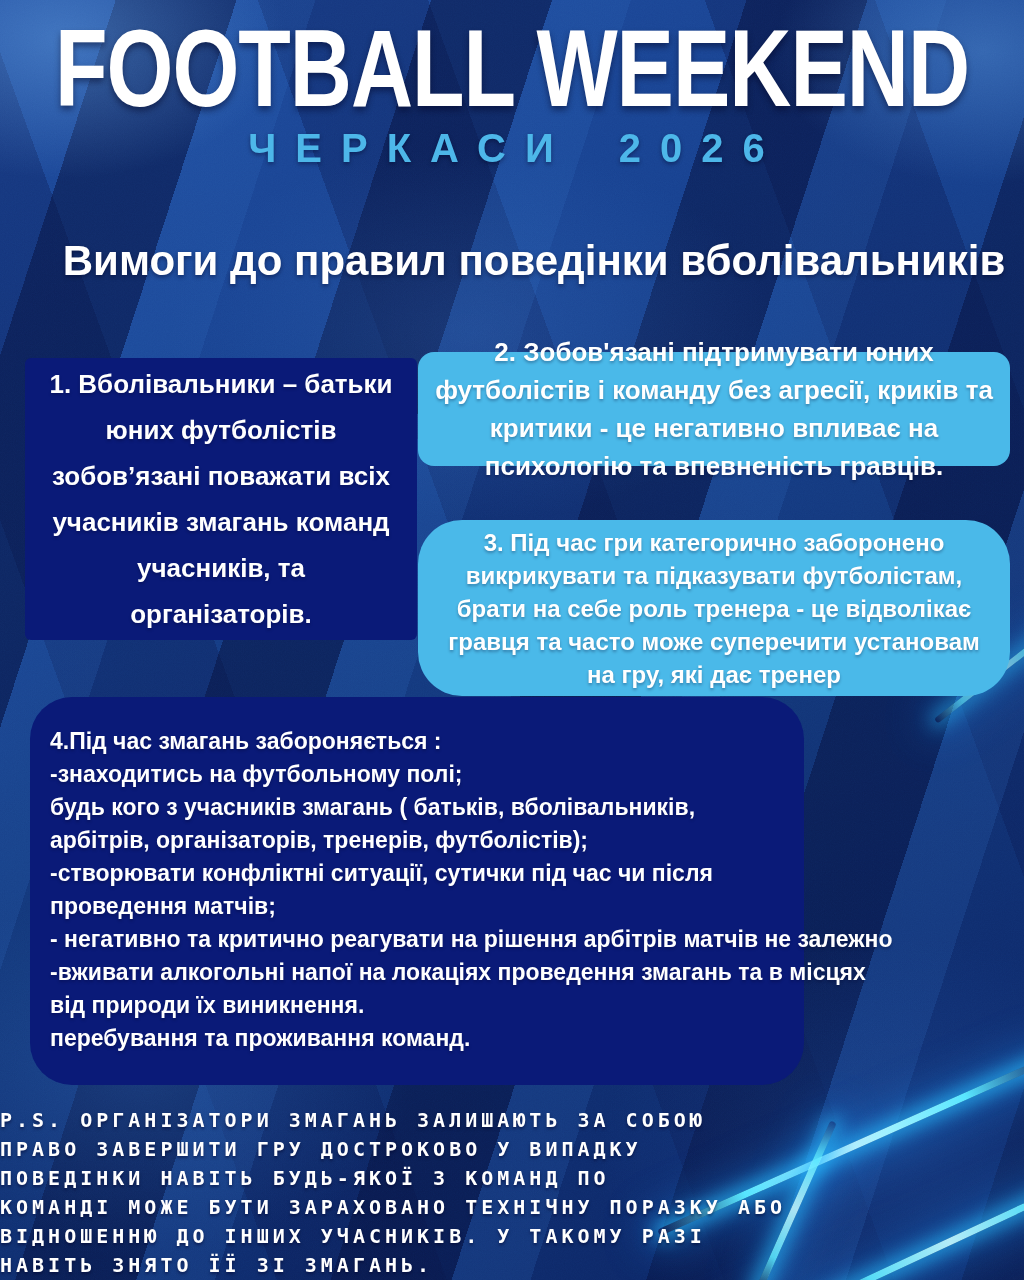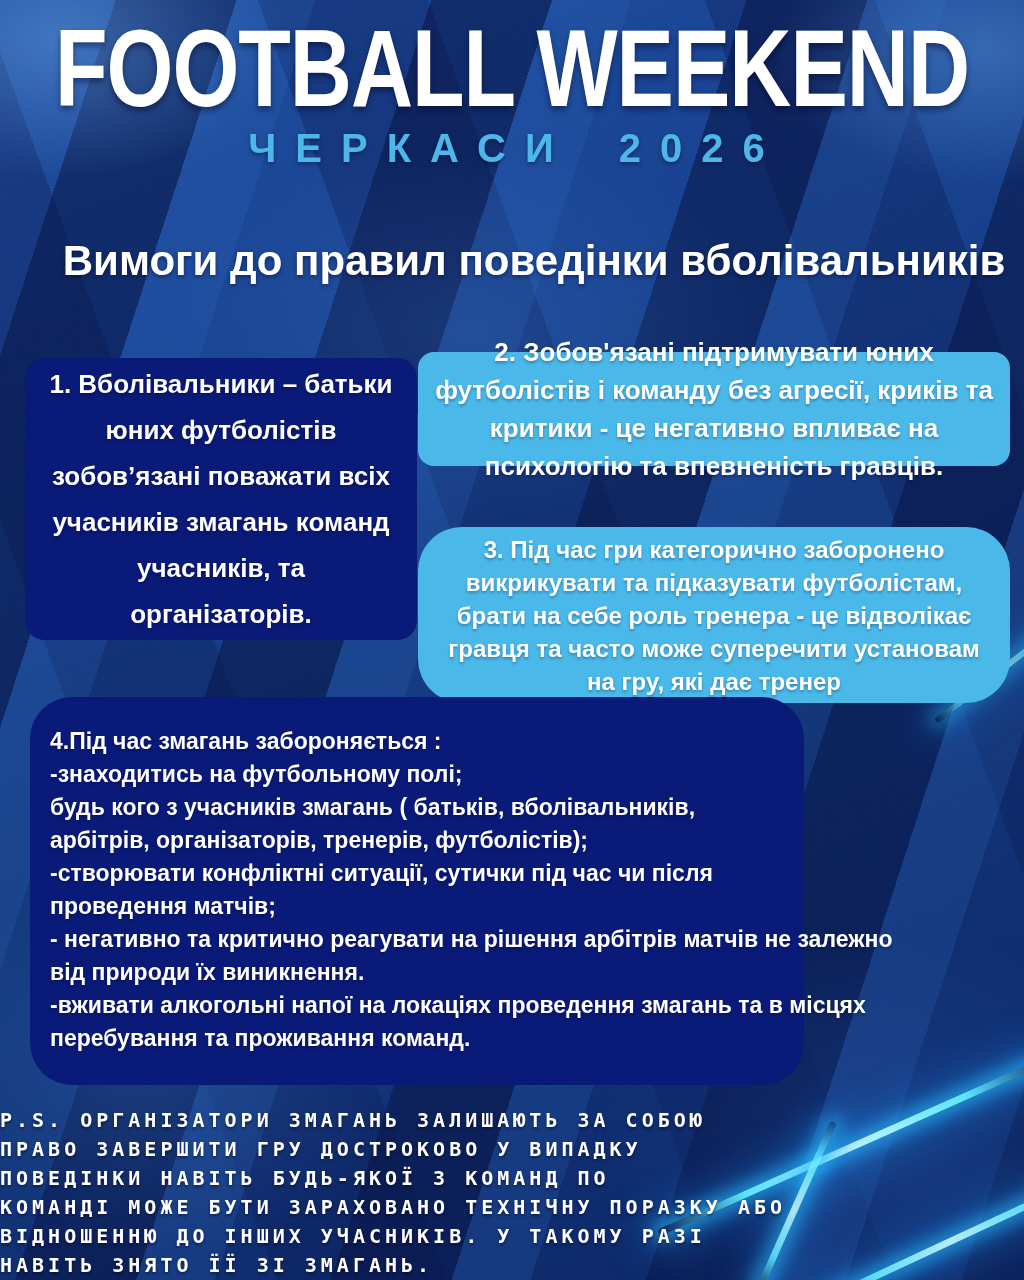--- a/index.html
+++ b/index.html
@@ -74,35 +74,35 @@
     text-shadow: 0 2px 4px rgba(0,0,30,0.45);
   }
   .heading div { white-space: nowrap; padding-left: 44px; }
 
   
   .card { position: absolute; color: #ffffff; font-weight: 700; text-shadow: 0 2px 3px rgba(0,0,40,0.30); }
   .card-dark  { background: #0a1a78; }
   .card-light { background: #4ab9e9; }
   .card-1 {
     left: 25px; top: 358px; width: 392px; height: 282px;
-    border-radius: 20px; font-size: 26px; line-height: 46px;
+    border-radius: 6px; font-size: 26px; line-height: 46px;
     display: flex; align-items: center; justify-content: center;
     text-align: center; padding: 14px 22px;
   }
   .card-2 {
     left: 418px; top: 352px; width: 592px; height: 114px;
     border-radius: 16px; font-size: 26px; line-height: 38px;
     display: flex; align-items: center; justify-content: center;
     text-align: center; padding: 8px 14px;
   }
   .card-3 {
     left: 418px; top: 520px; width: 592px; height: 176px;
     border-radius: 44px; font-size: 24px; line-height: 33px;
     display: flex; align-items: center; justify-content: center;
-    text-align: center; padding: 8px 16px; margin-top: 7px;
+    text-align: center; padding: 8px 16px;
   }
   .card-4 {
     left: 30px; top: 697px; width: 774px; height: 388px;
     border-radius: 42px; font-size: 23px; line-height: 33px;
     padding: 28px 20px 0 20px; text-align: left;
   }
   .card-4 div { white-space: nowrap; }
 
   
   .ps {
@@ -154,22 +154,22 @@
 </div>
 
 <div class="card card-dark card-4">
   <div>4.Під час змагань забороняється :</div>
   <div>-знаходитись на футбольному полі;</div>
   <div>будь кого з  учасників змагань ( батьків, вболівальників,</div>
   <div>арбітрів, організаторів, тренерів, футболістів);</div>
   <div>-створювати конфліктні ситуації, сутички під час чи після</div>
   <div>проведення матчів;</div>
   <div>- негативно та критично реагувати на рішення арбітрів матчів не залежно</div>
+  <div>-вживати алкогольні напої на локаціях проведення змагань та в місцях</div>
   <div>від природи їх виникнення.</div>
-  <div>-вживати алкогольні напої на локаціях проведення змагань та в місцях</div>
   <div>перебування та проживання команд.</div>
 </div>
 
 <div class="ps">
   <div>P.S. ОРГАНІЗАТОРИ ЗМАГАНЬ ЗАЛИШАЮТЬ ЗА СОБОЮ</div>
   <div>ПРАВО ЗАВЕРШИТИ ГРУ ДОСТРОКОВО У ВИПАДКУ</div>
   <div>ПОВЕДІНКИ НАВІТЬ БУДЬ-ЯКОЇ З КОМАНД ПО</div>
   <div>КОМАНДІ МОЖЕ БУТИ ЗАРАХОВАНО ТЕХНІЧНУ ПОРАЗКУ АБО</div>
   <div>ВІДНОШЕННЮ ДО ІНШИХ УЧАСНИКІВ. У ТАКОМУ РАЗІ</div>
   <div>НАВІТЬ ЗНЯТО ЇЇ ЗІ ЗМАГАНЬ.</div>

